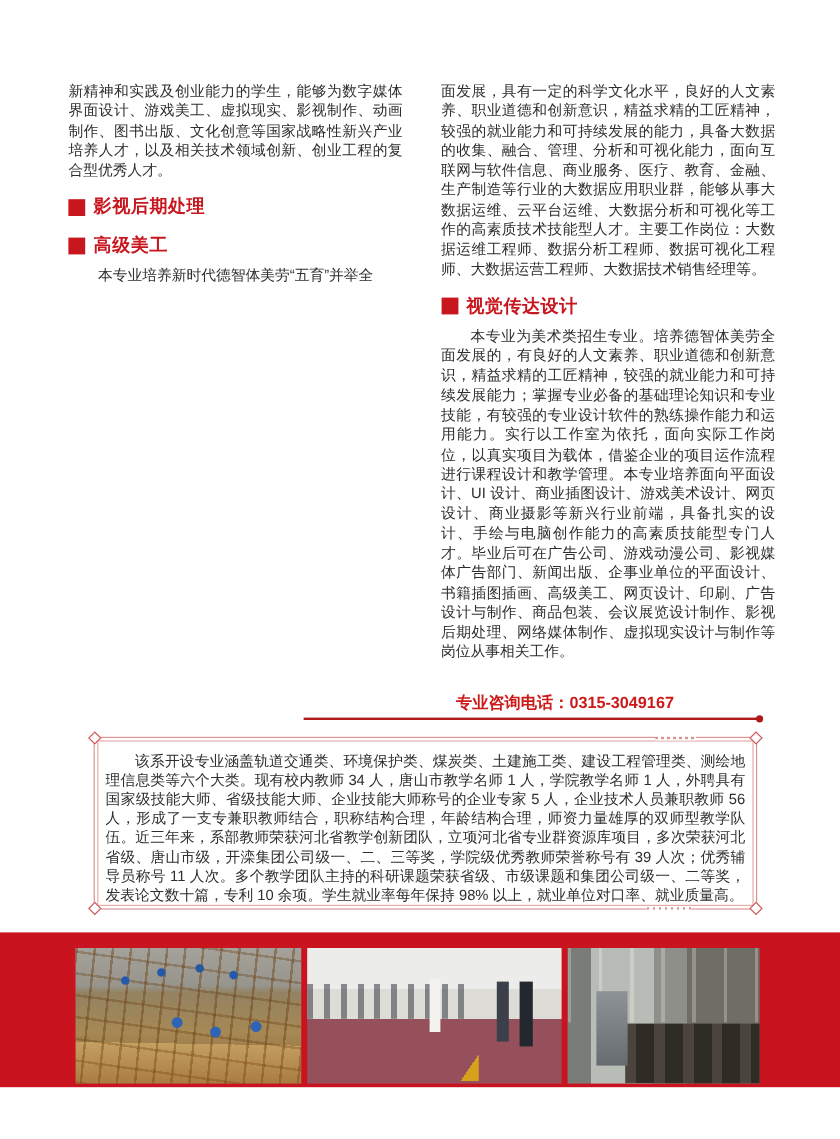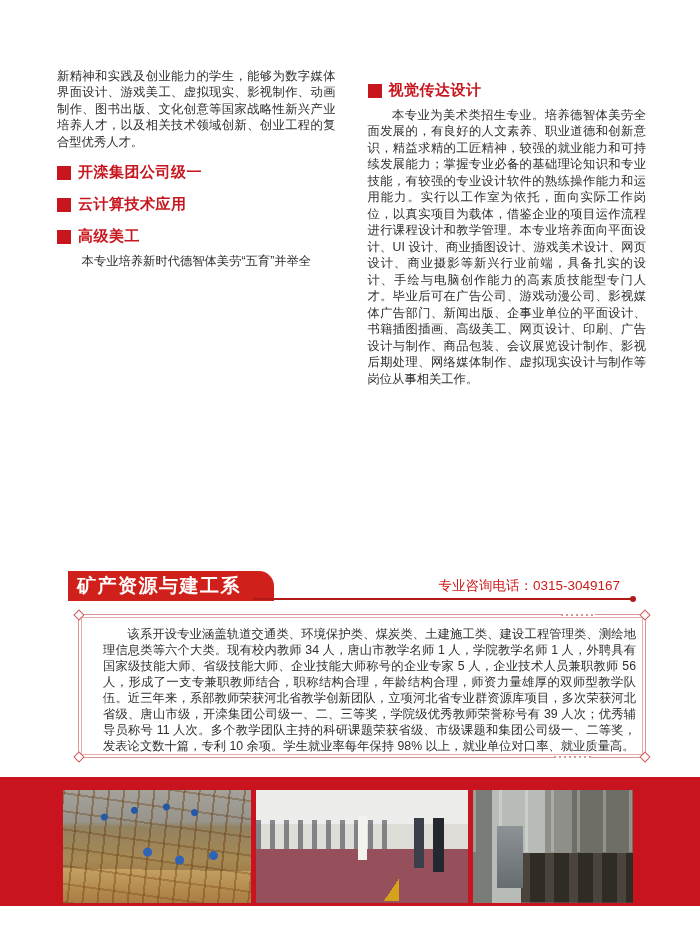--- a/index.html
+++ b/index.html
@@ -19,26 +19,26 @@
   
   .dept-banner{position:absolute;left:68px;top:571px;width:182px;height:30px;background:#cf201b;
                border-top-right-radius:0;}
   .dept-banner .flap{position:absolute;left:180px;top:0;width:26px;height:30px;background:#cf201b;
                border-top-right-radius:15px;}
   .dept-banner .t{position:relative;z-index:2;display:block;width:182px;text-align:center;
                color:#ffffff;font-size:19px;font-weight:bold;line-height:30px;letter-spacing:1.5px;}
   .banner-line{position:absolute;left:253px;top:598px;width:380px;height:2px;background:#b21a1a;}
   .banner-line::after{content:"";position:absolute;right:-3px;top:-2px;width:6px;height:6px;
                border-radius:50%;background:#b21a1a;}
-  .phone{position:absolute;left:380px;top:577px;width:240px;text-align:right;
-         color:#cc1a1a;font-size:13.5px;font-weight:normal;}
+  .phone{position:absolute;left:380px;top:577px;width:240px;text-align:left;
+         color:#cc1a1a;font-size:13.5px;font-weight:bold;}
 
   
   .desc-box{position:absolute;left:78px;top:614px;width:551px;height:142px;
-            border:1px solid #db9494;background:#fff;padding-left:15px;}
+            border:1px solid #db9494;background:#fff;}
   .desc-box::before{content:"";position:absolute;inset:2px;border:1px solid #e6acac;pointer-events:none;}
   .desc-box .txt{position:relative;z-index:1;margin:0;padding:11px 9px 0 9px;font-size:12.3px;
             line-height:16px;text-align:justify;text-indent:2em;color:#2e2e2e;}
   .dia{position:absolute;width:6px;height:6px;background:#fff;border:1px solid #cf5a5a;
        transform:rotate(45deg);z-index:3;}
   .dia.tl{left:-4px;top:-4px;} .dia.tr{right:-4px;top:-4px;}
   .dia.bl{left:-4px;bottom:-4px;} .dia.br{right:-4px;bottom:-4px;}
   .dash{position:absolute;height:4px;z-index:2;background:#fff;}
   .dash::before{content:"";position:absolute;left:0;right:0;top:1px;height:2px;
        background:repeating-linear-gradient(90deg,#db9494 0 2px,#ffffff 2px 5px);}
@@ -85,49 +85,42 @@
 <body>
 
 <div class="page">
 
   <div class="columns">
     <div class="col">
       <p class="body">新精神和实践及创业能力的学生，能够为数字媒体界面设计、游戏美工、虚拟现实、影视制作、动画制作、图书出版、文化创意等国家战略性新兴产业培养人才，以及相关技术领域创新、创业工程的复合型优秀人才。</p>
 
       <div class="h">
         <span class="sq"></span>
-        <span class="ht">开滦集团公司级一</span>
+        <span class="ht">影视后期处理</span>
       </div>
 
-      <div class="h">
-        <span class="sq"></span>
-        <span class="ht">云计算技术应用</span>
-      </div>
 
       <div class="h">
         <span class="sq"></span>
         <span class="ht">高级美工</span>
       </div>
       <p class="body ind">本专业培养新时代德智体美劳“五育”并举全</p>
     </div>
 
     <div class="col">
+      <p class="body">面发展，具有一定的科学文化水平，良好的人文素养、职业道德和创新意识，精益求精的工匠精神，较强的就业能力和可持续发展的能力，具备大数据的收集、融合、管理、分析和可视化能力，面向互联网与软件信息、商业服务、医疗、教育、金融、生产制造等行业的大数据应用职业群，能够从事大数据运维、云平台运维、大数据分析和可视化等工作的高素质技术技能型人才。主要工作岗位：大数据运维工程师、数据分析工程师、数据可视化工程师、大数据运营工程师、大数据技术销售经理等。</p>
 
       <div class="h">
         <span class="sq"></span>
         <span class="ht">视觉传达设计</span>
       </div>
       <p class="body ind">本专业为美术类招生专业。培养德智体美劳全面发展的，有良好的人文素养、职业道德和创新意识，精益求精的工匠精神，较强的就业能力和可持续发展能力；掌握专业必备的基础理论知识和专业技能，有较强的专业设计软件的熟练操作能力和运用能力。实行以工作室为依托，面向实际工作岗位，以真实项目为载体，借鉴企业的项目运作流程进行课程设计和教学管理。本专业培养面向平面设计、UI 设计、商业插图设计、游戏美术设计、网页设计、商业摄影等新兴行业前端，具备扎实的设计、手绘与电脑创作能力的高素质技能型专门人才。毕业后可在广告公司、游戏动漫公司、影视媒体广告部门、新闻出版、企事业单位的平面设计、书籍插图插画、高级美工、网页设计、印刷、广告设计与制作、商品包装、会议展览设计制作、影视后期处理、网络媒体制作、虚拟现实设计与制作等岗位从事相关工作。</p>
     </div>
   </div>
 
-  <div class="dept-banner">
-    <span class="flap"></span>
-    <span class="t">矿产资源与建工系</span>
-  </div>
   <div class="phone">专业咨询电话：0315-3049167</div>
   <div class="banner-line"></div>
 
   <div class="desc-box">
     <span class="dia tl"></span>
     <span class="dia tr"></span>
     <span class="dia bl"></span>
     <span class="dia br"></span>
     <span class="dash top"></span>
     <span class="dash bottom"></span>

